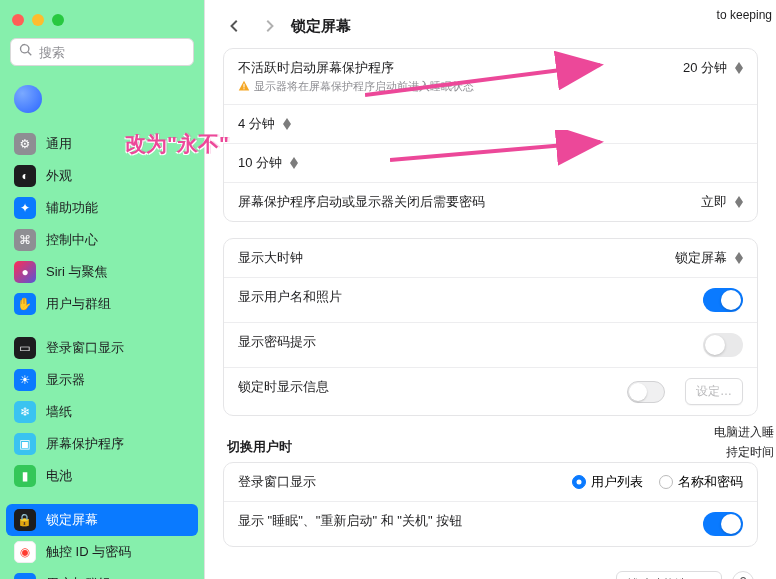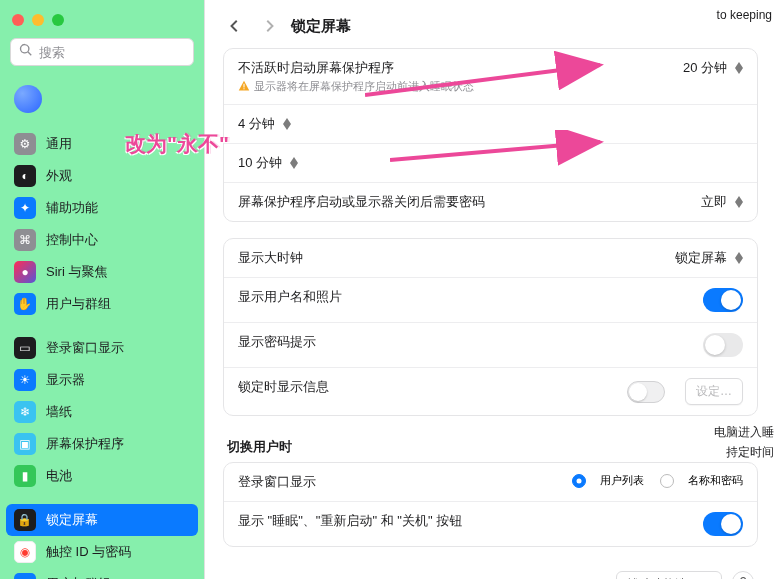--- a/index.html
+++ b/index.html
@@ -46,21 +46,21 @@
 .chev svg { width: 8px; height: 6px; fill: currentColor; }
 
 .toggle { width: 40px; height: 24px; border-radius: 12px; position: relative; cursor: pointer; }
 .toggle.on { background: #0a7aff; }
 .toggle.off { background: #e9e9ea; }
 .toggle::after { content: ""; position: absolute; width: 20px; height: 20px; border-radius: 50%; background: #fff; top: 2px; box-shadow: 0 1px 3px rgba(0,0,0,.2); }
 .toggle.on::after { right: 2px; }
 .toggle.off::after { left: 2px; }
 
 .radio-set { display: flex; gap: 16px; align-items: center; }
-.radio { display: flex; align-items: center; gap: 14px; font-size: 11px; cursor: pointer; }
+.radio { display: flex; align-items: center; gap: 5px; font-size: 13px; cursor: pointer; }
 .radio-dot { width: 14px; height: 14px; border-radius: 50%; border: 1px solid #bbb; position: relative; }
 .radio-dot.checked { border-color: #0a7aff; background: #0a7aff; }
 .radio-dot.checked::after { content: ""; position: absolute; width: 5px; height: 5px; background: #fff; border-radius: 50%; top: 50%; left: 50%; transform: translate(-50%,-50%); }
 
 .section-title { font-size: 13px; color: #1d1d1f; font-weight: 600; padding: 6px 4px; }
 .footer { display: flex; justify-content: flex-end; gap: 10px; padding: 8px 4px; }
 .btn { border: 1px solid #dcdcde; background: #fff; border-radius: 6px; padding: 4px 10px; font-size: 12px; color: #1d1d1f; cursor: pointer; box-shadow: 0 1px 1px rgba(0,0,0,.04); }
 .help { width: 22px; height: 22px; border-radius: 50%; border: 1px solid #dcdcde; display: flex; align-items: center; justify-content: center; font-size: 12px; color: #555; cursor: pointer; }
 
 .annot { position: absolute; pointer-events: none; color: #ec4899; font-weight: 700; font-size: 21px; }

